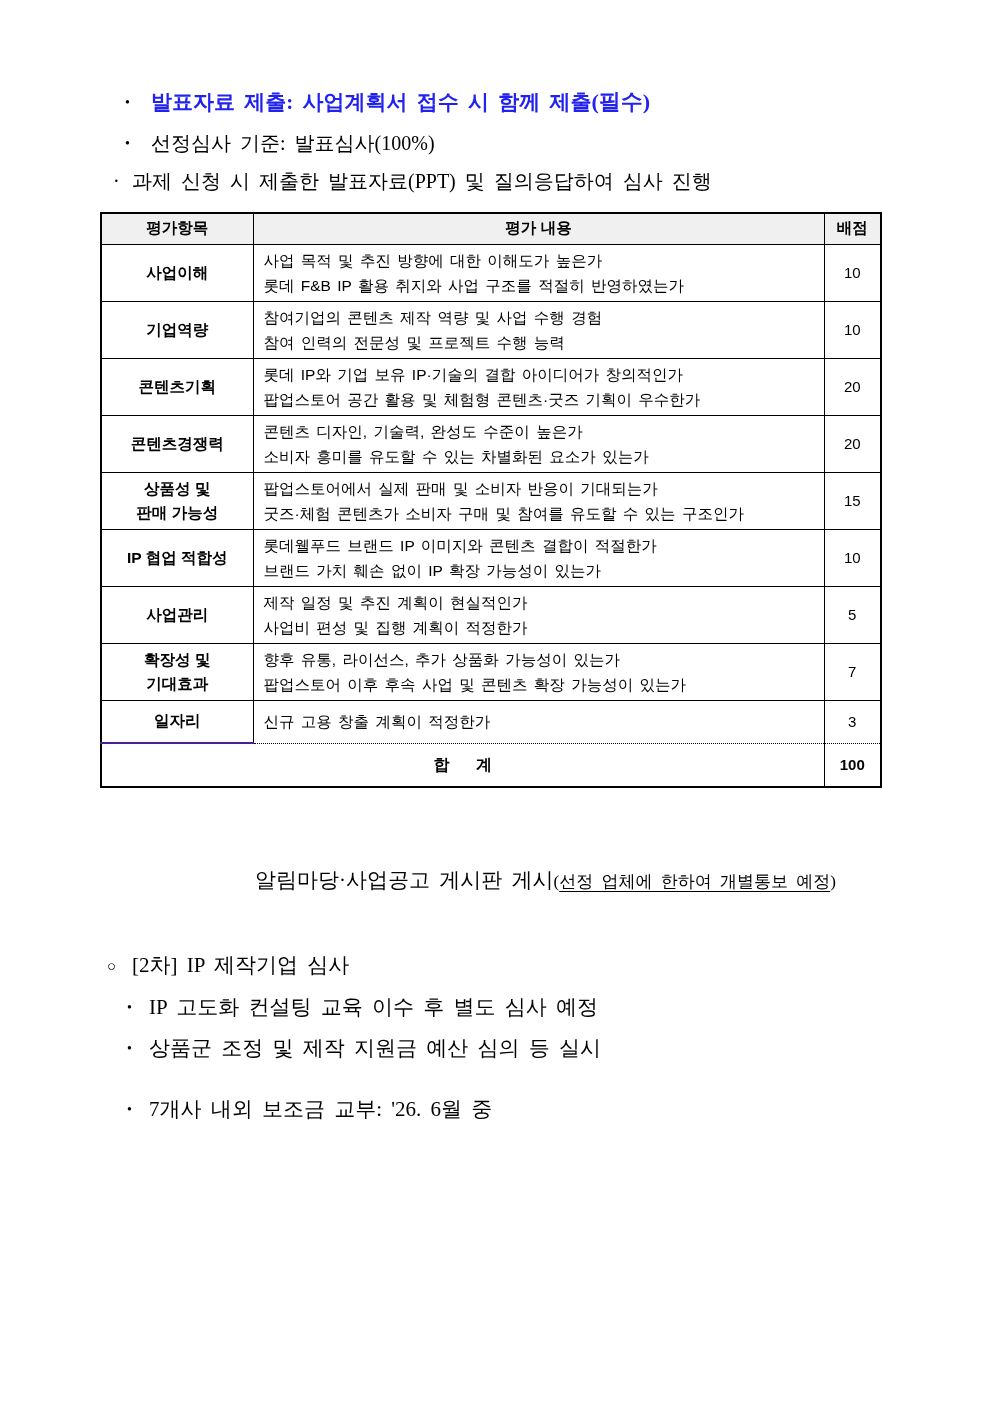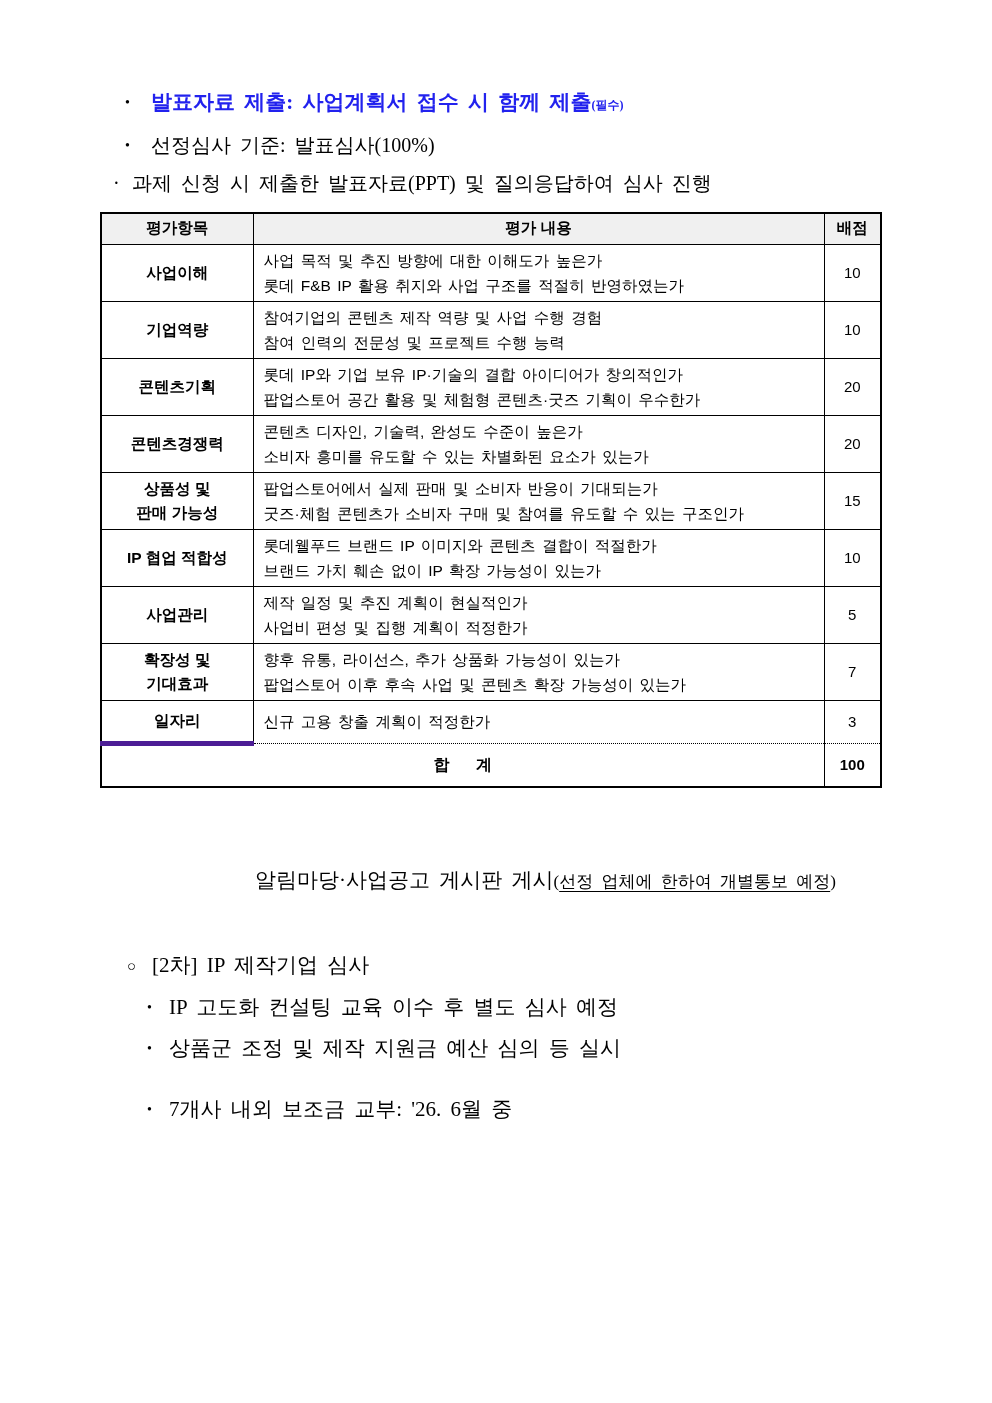--- a/index.html
+++ b/index.html
@@ -33,21 +33,21 @@
   .line3 { margin-left: -12px; }
   .b {
     display: inline-block;
     width: 26px;
     font-size: 14px;
     vertical-align: 2px;
     color: #000000;
     font-weight: normal;
   }
   .b-mid { display: inline-block; width: 19px; font-size: 20px; }
-  .paren-small { font-size: 12px; }
+  .paren-small { font-size: 22px; }
 
   
   .eval-table {
     position: absolute;
     top: 212px;
     left: 100px;
     width: 780px;
     border-collapse: collapse;
     table-layout: fixed;
     border: 2px solid #000000;
@@ -81,41 +81,41 @@
     vertical-align: middle;
     word-spacing: 2px;
   }
   .eval-table td.score {
     text-align: center;
     vertical-align: middle;
     font-size: 15px;
   }
   
   .eval-table tr.r1 td.content, .eval-table tr.r1 td.score { border-bottom: 1px dotted #000000; margin-top: 40px; }
-  .eval-table tr.r1 td.item { border-bottom: 5px solid #4c1d95; }
+  .eval-table tr.r1 td.item { border-bottom: 2px solid #4c1d95; }
   .eval-table tr.total { height: 44px; }
   .eval-table tr.total td { border-top-width: 0; }
   .eval-table td.total-label {
     text-align: center;
     vertical-align: middle;
     font-weight: bold;
     font-size: 16px;
     white-space: pre;
   }
   .eval-table td.total-score { font-weight: bold; }
 
   
   .announce { position: absolute; top: 851px; left: 125px; }
   .announce .line { font-size: 21px; line-height: 30px; }
   .announce .cont { margin-top: 14px; padding-left: 130px; }
   .small-note { font-size: 17px; }
   .underlined { text-decoration: underline; text-underline-offset: 4px; }
 
   
-  .section { position: absolute; left: 127px; }
+  .section { position: absolute; left: 107px; }
   .section-1 { top: 950px; }
   .section-2 { top: 1083px; }
   .sec-title { font-size: 21px; line-height: 30px; word-spacing: 4px; white-space: nowrap; }
   .circ {
     display: inline-block;
     width: 25px;
     font-size: 15px;
     vertical-align: 1px;
   }
   .sec-item {

